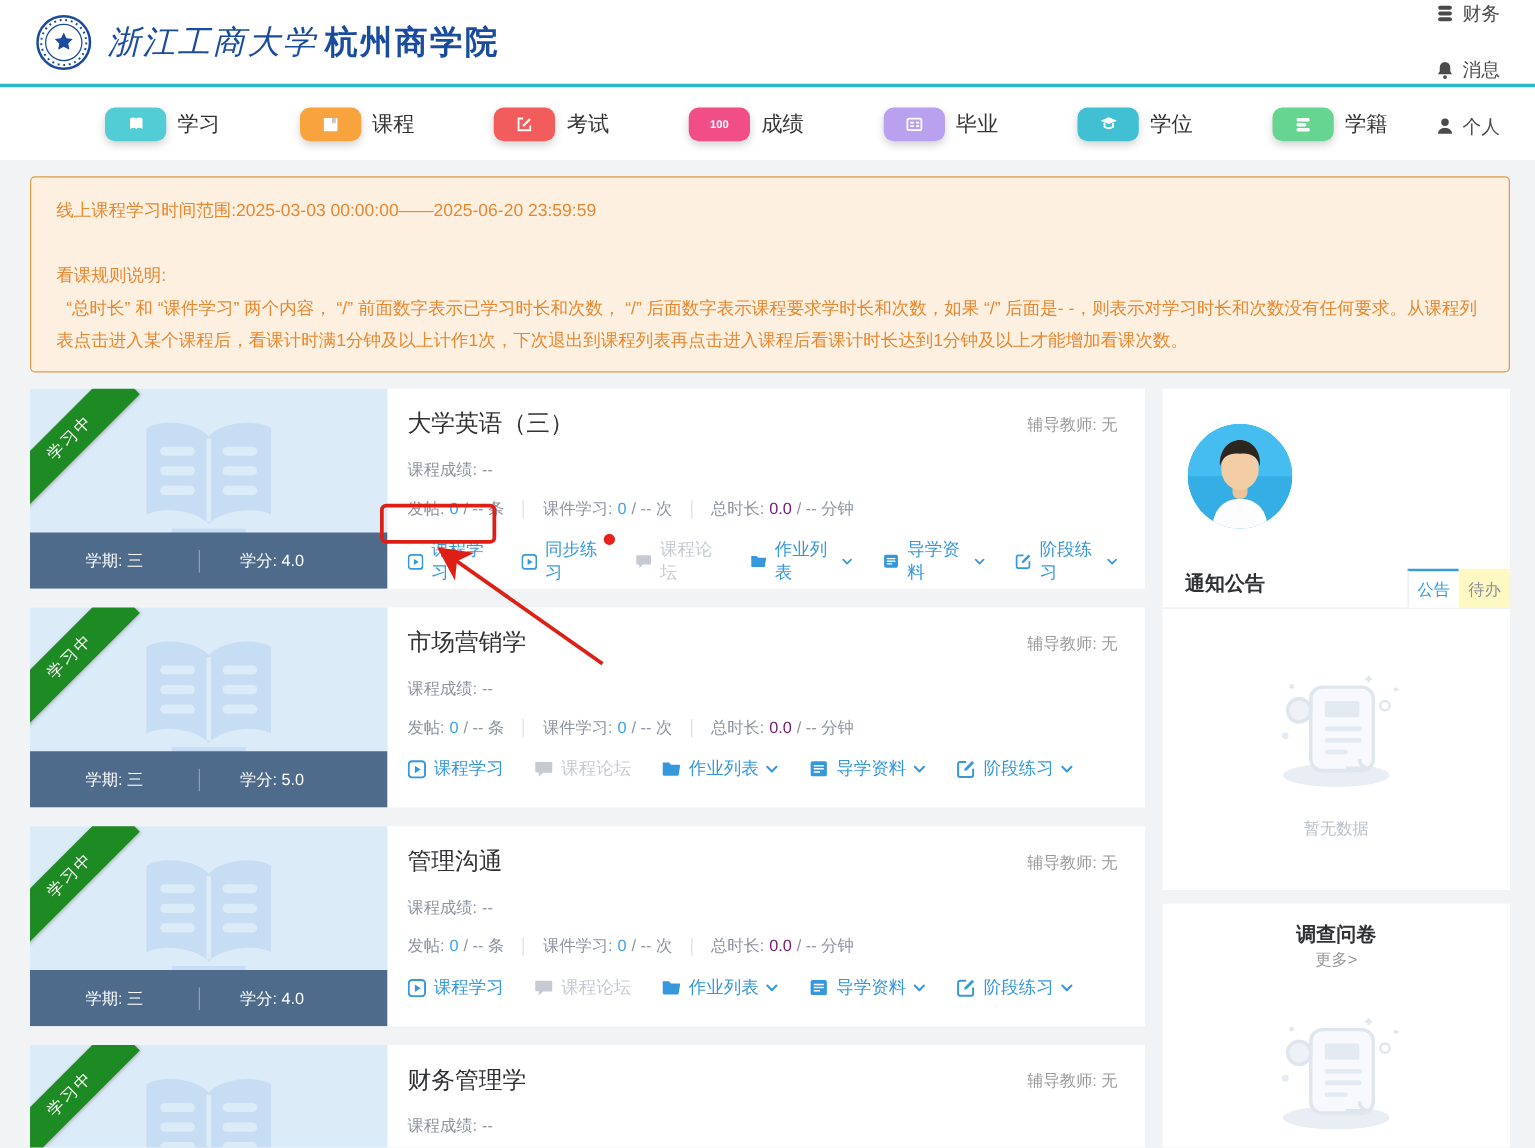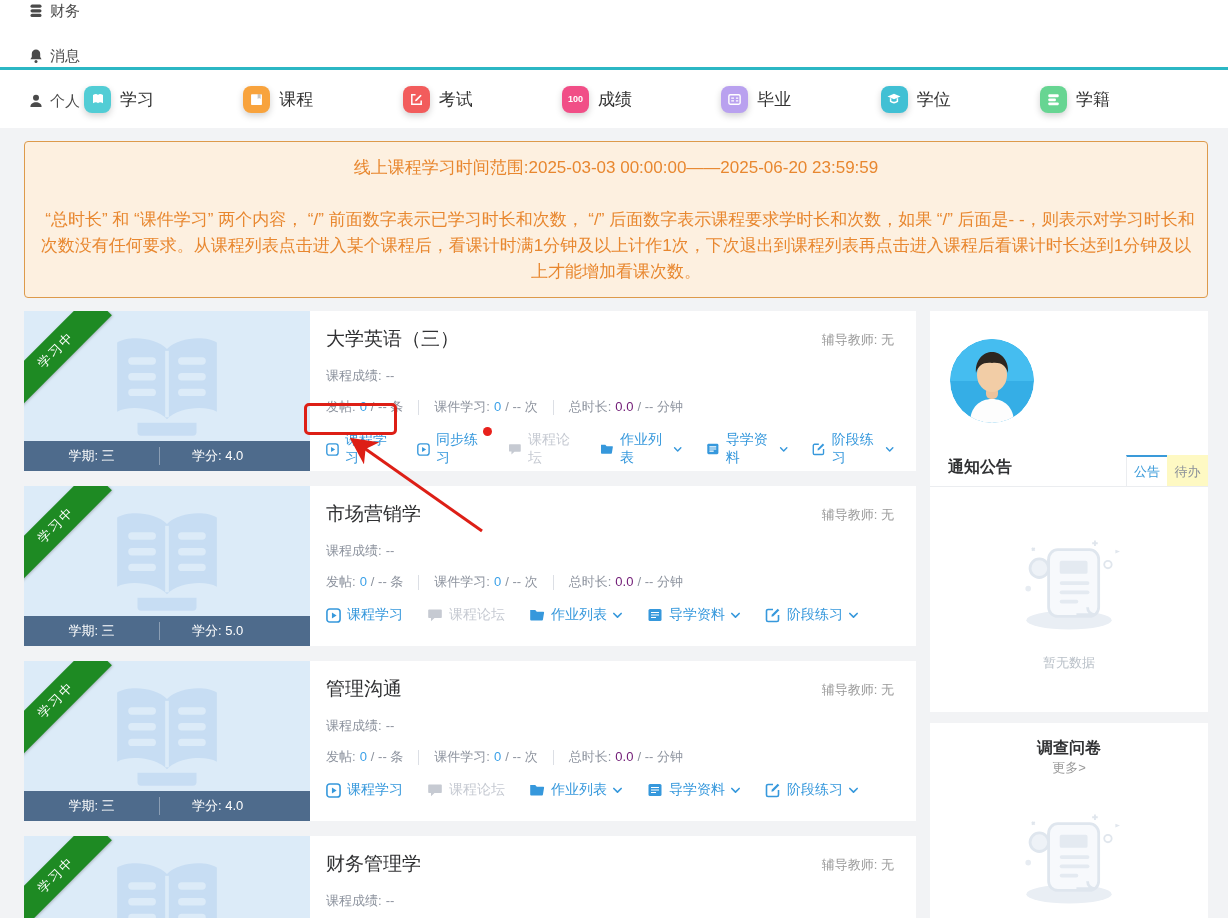--- a/index.html
+++ b/index.html
@@ -20,43 +20,43 @@
   .school-name .part1 { font-style:italic; font-weight:400; margin-right:6px; }
   .top-nav { display:flex; align-items:center; gap:26px;flex-direction:column; }
   .top-nav-item { display:flex; align-items:center; gap:6px; font-size:15px; color:#4a4a4a; }
   .top-nav-item svg { color:#4a4a4a; }
   .top-nav-item.active, .top-nav-item.active svg { color:#2ab6c8; }
 
   
   .main-nav { height:58px; background:#fff; display:flex; align-items:center;
     justify-content:space-between; padding:0 118px 0 84px; }
   .main-nav-item { display:flex; align-items:center; gap:9px; font-size:17px; color:#333; }
-  .nav-ic { width:27px; height:27px; border-radius:8px; display:flex; align-items:center;
+  .nav-ic { width:49px; height:27px; border-radius:8px; display:flex; align-items:center;
     justify-content:center; color:#fff; box-shadow:0 3px 7px rgba(0,0,0,.18); flex-shrink:0; }
   .nav-ic .num { font-size:9px; font-weight:700; color:#fff; }
 
   
   .notice { margin:13px 20px 13px 24px; background:#fdf0e0; border:1px solid #dd9a4b;
-    border-radius:4px; padding:13px 8px 12px; color:#e8872f; font-size:17px; line-height:26px;text-align:center; }
+    border-radius:4px; padding:13px 20px 12px; color:#e8872f; font-size:14px; line-height:26px; }
   .notice-time { margin-bottom:26px; }
   .notice-body { text-indent:8px; }
 
   
   .content { display:flex; align-items:flex-start; margin:0 20px 0 24px; gap:14px; }
   .col-left { width:892px; }
   .col-right { width:278px; }
 
   
   .card { background:#fff; height:160px; display:flex; margin-bottom:15px; }
   .thumb { width:286px; flex-shrink:0; position:relative; background:#dcebf8; overflow:hidden; display:block; }
   .thumb svg.book { position:absolute; left:50%; top:46%; transform:translate(-50%,-50%); }
   .ribbon { position:absolute; top:24px; left:-32px; width:128px; transform:rotate(-45deg);
     background:#1e8a23; color:#fff; font-size:13px; text-align:center; padding:6px 0;
     letter-spacing:2px; box-shadow:0 1px 3px rgba(0,0,0,.25); }
-  .thumb-meta { position:absolute; bottom:0; left:0; right:0; height:30px; background:#4e6b8c;
+  .thumb-meta { position:absolute; bottom:0; left:0; right:0; height:45px; background:#4e6b8c;
     color:#fff; font-size:13px; display:flex; align-items:center; }
   .tm-sem { width:135px; text-align:center; }
   .tm-div { width:1px; height:18px; background:rgba(255,255,255,.35); }
   .tm-credit { padding-left:32px; }
   .info { flex:1; padding:15px 22px 0 16px; }
   .title-row { display:flex; justify-content:space-between; align-items:flex-start; }
   .course-title { font-size:19px; color:#303133; }
   .tutor { font-size:13px; color:#999; margin-top:5px; }
   .score-row { margin-top:15px; font-size:13px; color:#8d939e; }
   .score-row span + span { margin-left:4px; }
@@ -173,20 +173,31 @@
       <path d="M90 80 a8 8 0 0 0 8 8 h-20" fill="none" stroke="#dfe6ee" stroke-width="3"></path>
       <path d="M30 16 l3 3 m0 -3 l-3 3 M98 8 v6 M95 11 h6" stroke="#e0e6ed" stroke-width="2"></path>
       <circle cx="112" cy="34" r="4" fill="none" stroke="#e0e6ed" stroke-width="2"></circle>
       <circle cx="26" cy="60" r="3" fill="#e7ecf2"></circle>
       <path d="M120 18 l5 2 -5 2z" fill="#e0e6ed"></path>
     </symbol>
   </defs>
 </svg>
 
 <div class="header">
+  <div class="brand">
+    <svg width="46" height="46" viewBox="0 0 46 46">
+      <circle cx="23" cy="23" r="21" fill="#fff" stroke="#1a4c9e" stroke-width="2"></circle>
+      <circle cx="23" cy="23" r="14.5" fill="none" stroke="#1a4c9e" stroke-width="1"></circle>
+      <circle cx="23" cy="23" r="18" fill="none" stroke="#1a4c9e" stroke-width="1.6" stroke-dasharray="1.5 3"></circle>
+      <path d="M23 15 l2.2 4.5 5 .7 -3.6 3.5 .9 5 -4.5-2.4 -4.5 2.4 .9-5 -3.6-3.5 5-.7z" fill="#1a4c9e"></path>
+    </svg>
+    <div class="school-name">
+      <span class="part1">浙江工商大学</span><span class="part2">杭州商学院</span>
+    </div>
+  </div>
   <div class="top-nav">
     <a class="top-nav-item active">
       <svg width="16" height="16">
           <use href="#i-home"></use>
         </svg>
       <span>首页</span>
     </a>
     <a class="top-nav-item">
       <svg width="16" height="16">
           <use href="#i-coins"></use>
@@ -266,20 +277,21 @@
           <rect x="2.5" y="6.8" width="8" height="3" rx="1" fill="#fff"></rect>
           <rect x="2.5" y="11.1" width="11" height="3" rx="1" fill="#fff"></rect>
         </svg>
     </span>
       <span>学籍</span>
   </a>
 </div>
 
 <div class="notice">
   <div class="notice-time">线上课程学习时间范围:2025-03-03 00:00:00——2025-06-20 23:59:59</div>
+  <div class="notice-rules-title">看课规则说明:</div>
   <div class="notice-body">“总时长” 和 “课件学习” 两个内容， “/” 前面数字表示已学习时长和次数， “/” 后面数字表示课程要求学时长和次数，如果 “/” 后面是- -，则表示对学习时长和次数没有任何要求。从课程列表点击进入某个课程后，看课计时满1分钟及以上计作1次，下次退出到课程列表再点击进入课程后看课计时长达到1分钟及以上才能增加看课次数。</div>
 </div>
 
 <div class="content">
   <div class="col-left">
 
     <div class="card">
       <a class="thumb">
         <svg class="book" width="150" height="120">
             <use href="#i-book-big"></use>

